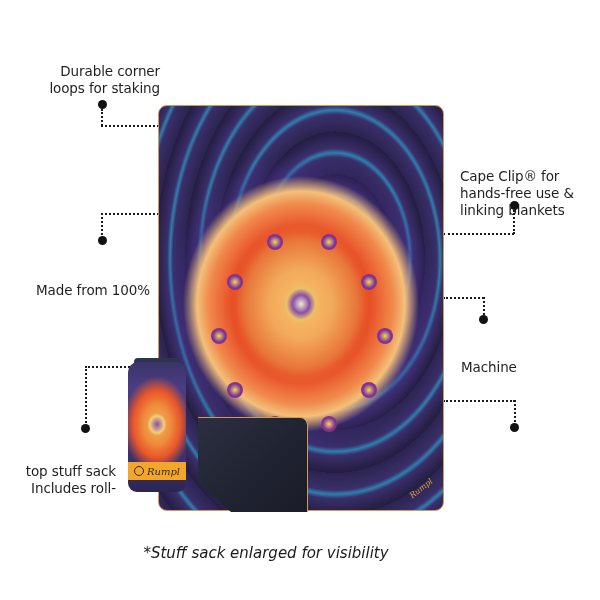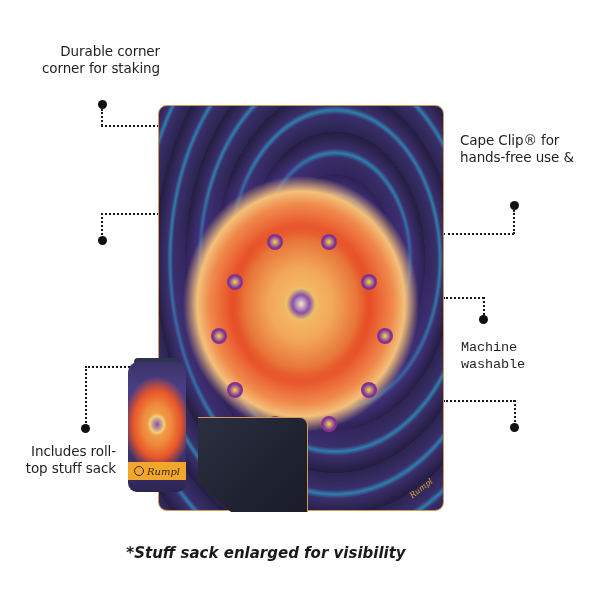--- a/index.html
+++ b/index.html
@@ -1,19 +1,19 @@
 <!DOCTYPE html>
 <html><head>
 <meta charset="utf-8">
 <style>
   * { box-sizing: border-box; margin: 0; padding: 0; }
   html, body { width: 600px; height: 600px; background: #ffffff; overflow: hidden; }
   body { position: relative; font-family: "DejaVu Sans", "Liberation Sans", sans-serif; color: #1a1a1a; }
 
-  .callout { position: absolute; font-size: 13.5px; line-height: 17px; color: #1f1f1f; letter-spacing: -0.1px; }
+  .callout { position: absolute; font-size: 13.5px; line-height: 17px; color: #1f1f1f; letter-spacing: -0.1px; margin-top: 20px; }
   .callout.right-align { text-align: right; }
   .callout.left-align { text-align: left; }
 
   .dot { position: absolute; width: 9px; height: 9px; border-radius: 50%; background: #111; }
   .dash-h { position: absolute; height: 0; border-top: 2.5px dotted #1a1a1a; }
   .dash-v { position: absolute; width: 0; border-left: 2.5px dotted #1a1a1a; }
 
   
   .blanket {
     position: absolute; left: 158px; top: 105px; width: 286px; height: 406px;
@@ -51,62 +51,63 @@
   .sack-top { position: absolute; left: 134px; top: 358px; width: 46px; height: 8px; border-radius: 5px; background: #2e3350; }
   .sack-band {
     position: absolute; left: 128px; top: 462px; width: 58px; height: 18px; background: #f2a72c;
     display: flex; align-items: center; justify-content: center; gap: 3px;
   }
   .sack-logo-circle { width: 10px; height: 10px; border-radius: 50%; border: 1.5px solid #3a2a10; }
   .sack-brand { font-size: 10px; color: #3a2a10; font-family: "DejaVu Serif", serif; font-style: italic; }
 
   .footnote {
     position: absolute; left: 0; width: 532px; top: 544px; text-align: center;
-    font-size: 15px; font-weight: bold; font-style: italic; color: #1a1a1a;
+    font-size: 15px; font-weight: normal; font-style: italic; color: #1a1a1a;
   }
 </style>
 </head>
 <body>
 
 <div class="callout right-align" style="left:20px; top:43px; width:140px;">
   <div>Durable corner</div>
-  <div>corner for staking</div>
+  <div>loops for staking</div>
 </div>
 <div class="dot" style="left:98px; top:100px;"></div>
 <div class="dash-v" style="left:101px; top:109px; height:17px;"></div>
 <div class="dash-h" style="left:101px; top:125px; width:58px;"></div>
 
 <div class="dash-h" style="left:101px; top:213px; width:58px;"></div>
 <div class="dash-v" style="left:101px; top:213px; height:22px;"></div>
 <div class="dot" style="left:98px; top:236px;"></div>
 <div class="callout right-align" style="left:10px; top:262px; width:140px;">
+  <div>Made from 100%</div>
 </div>
 
 <div class="dash-h" style="left:85px; top:366px; width:45px;"></div>
 <div class="dash-v" style="left:85px; top:366px; height:57px;"></div>
 <div class="dot" style="left:81px; top:424px;"></div>
 <div class="callout right-align" style="left:0px; top:443px; width:116px;">
+  <div>top stuff sack</div>
   <div>Includes roll-</div>
-  <div>top stuff sack</div>
 </div>
 
-<div class="callout left-align" style="left:460px; top:132px; width:140px;">
+<div class="callout left-align" style="left:460px; top:148px; width:140px;">
   <div>Cape Clip® for</div>
   <div>hands-free use &amp;</div>
+  <div>linking blankets</div>
 </div>
 <div class="dot" style="left:510px; top:201px;"></div>
 <div class="dash-v" style="left:513px; top:210px; height:24px;"></div>
 <div class="dash-h" style="left:443px; top:233px; width:71px;"></div>
 
 <div class="dash-h" style="left:443px; top:297px; width:41px;"></div>
 <div class="dash-v" style="left:483px; top:297px; height:18px;"></div>
 <div class="dot" style="left:479px; top:315px;"></div>
-<div class="callout left-align" style="left:461px; top:339px; width:120px;font-family:Liberation Mono, monospace;">
+<div class="callout left-align" style="left:461px; top:339px; width:120px;">
   <div>Machine</div>
-  <div>washable</div>
 </div>
 
 <div class="dash-h" style="left:443px; top:400px; width:72px;"></div>
 <div class="dash-v" style="left:514px; top:400px; height:22px;"></div>
 <div class="dot" style="left:510px; top:423px;"></div>
 <div class="callout left-align" style="left:468px; top:446px; width:130px;">
 </div>
 
 <div class="blanket">
   <div class="ring-spot" style="left:108px; top:128px;"></div>

